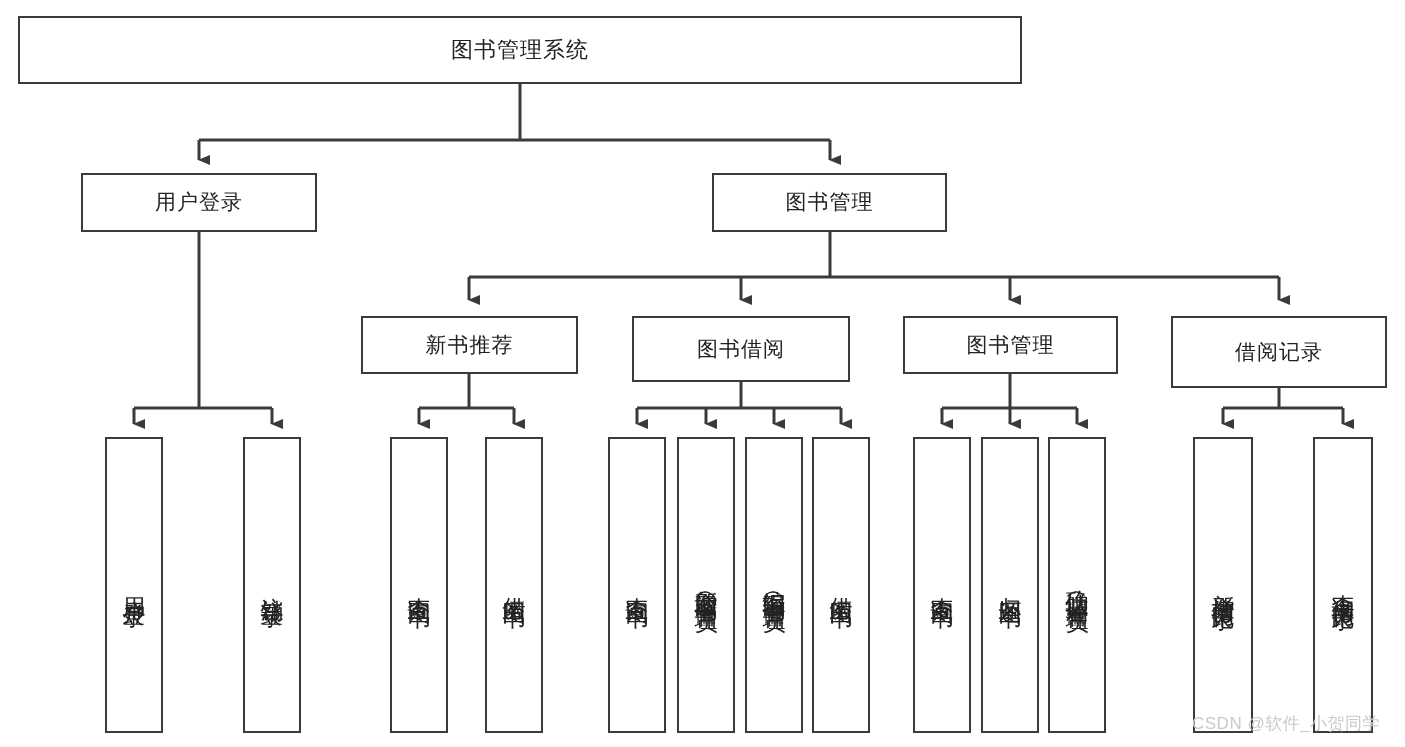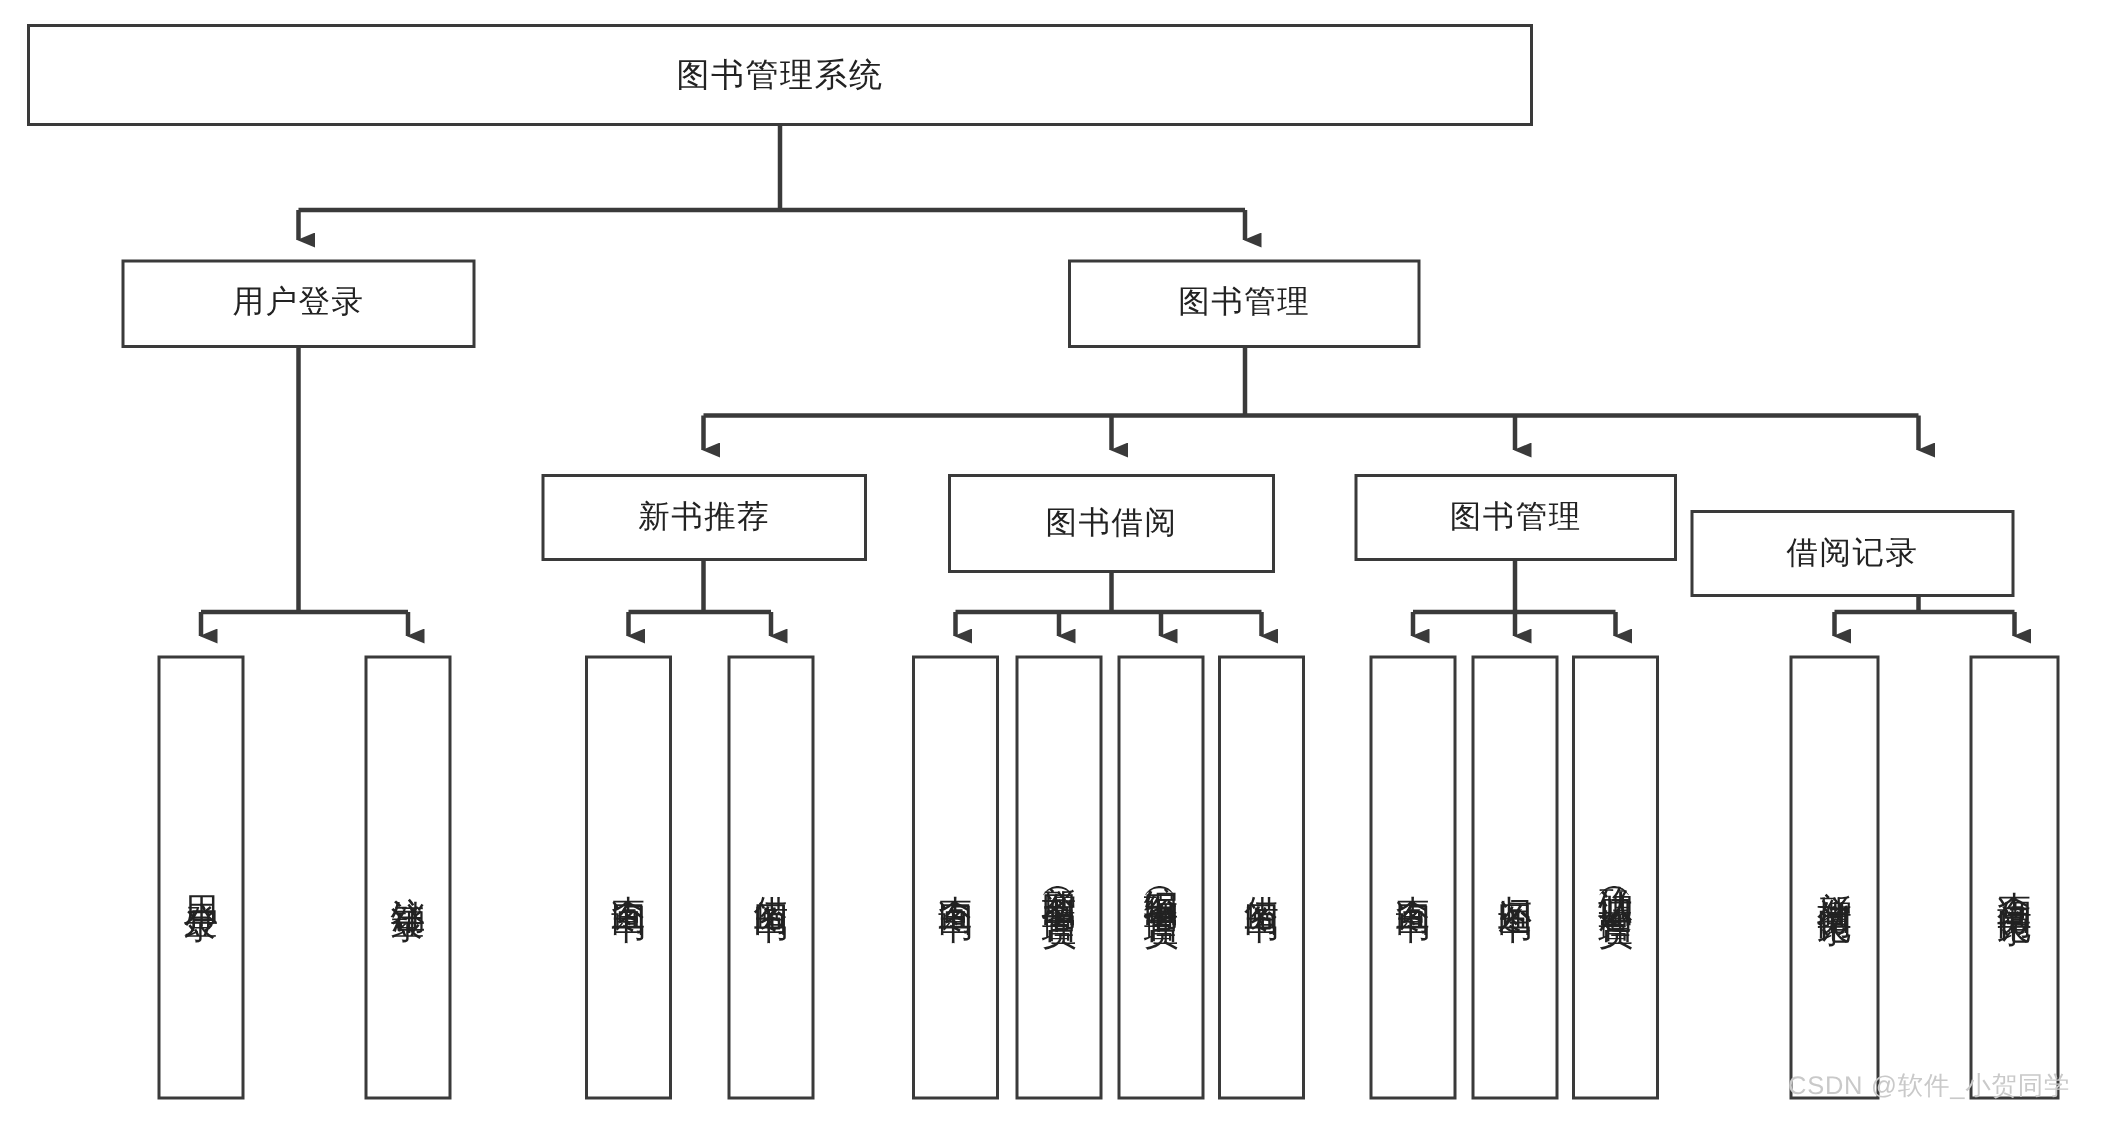--- a/index.html
+++ b/index.html
@@ -137,21 +137,21 @@
 
   <div class="node horiz" style="left:361px; top:316px; width:217px; height:58px;">
     <span class="node-label">新书推荐</span>
   </div>
   <div class="node horiz" style="left:632px; top:316px; width:218px; height:66px;">
     <span class="node-label">图书借阅</span>
   </div>
   <div class="node horiz" style="left:903px; top:316px; width:215px; height:58px;">
     <span class="node-label">图书管理</span>
   </div>
-  <div class="node horiz" style="left:1127px; top:316px; width:216px; height:58px;margin-top:24px;">
+  <div class="node horiz" style="left:1171px; top:316px; width:216px; height:72px;">
     <span class="node-label">借阅记录</span>
   </div>
 
   <div class="node vert" style="left:105px; top:437px; width:58px; height:296px;">
     <span class="node-label">用户登录</span>
   </div>
   <div class="node vert" style="left:243px; top:437px; width:58px; height:296px;">
     <span class="node-label">注销登录</span>
   </div>
   <div class="node vert" style="left:390px; top:437px; width:58px; height:296px;">

